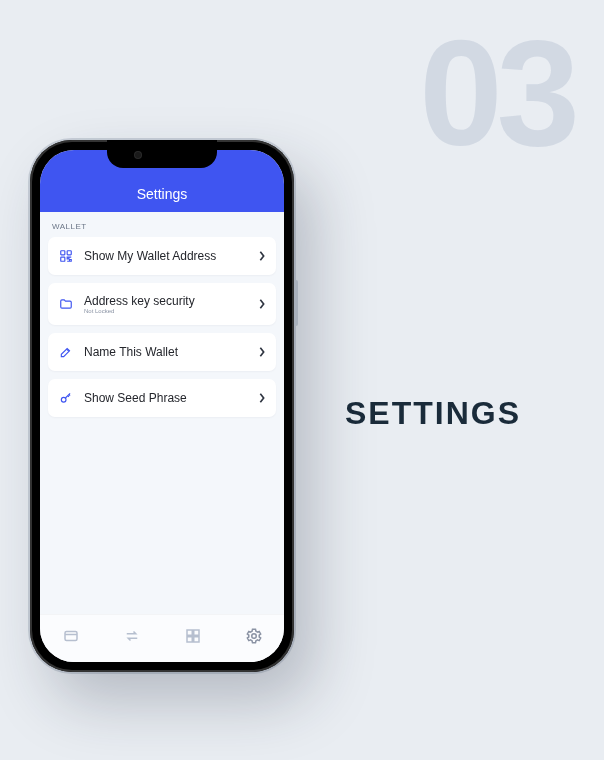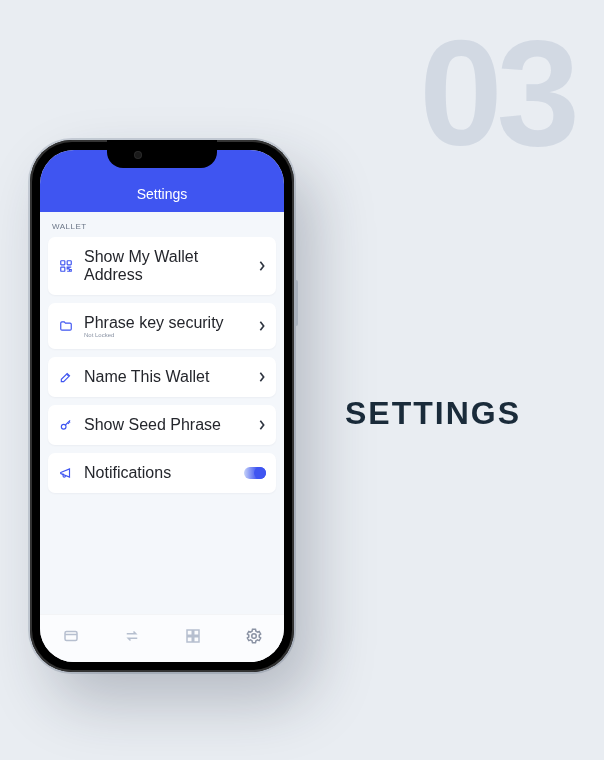--- a/index.html
+++ b/index.html
@@ -139,21 +139,21 @@
     flex-shrink: 0;
     display: flex;
     align-items: center;
     justify-content: center;
   }
   .row .txt {
     flex: 1;
     min-width: 0;
   }
   .row .title {
-    font-size: 16px;
+    font-size: 12px;
     color: #24262c;
   }
   .row .sub {
     font-size: 6px;
     color: #8a93a4;
     white-space: nowrap;
     overflow: hidden;
     text-overflow: ellipsis;
     max-width: 160px;
   }
@@ -238,21 +238,21 @@
       </div>
 
 
       <div class="row">
         <span class="icon">
           <svg width="14" height="14" viewBox="0 0 24 24" fill="none" stroke="currentColor" stroke-width="2">
             <path d="M3 7a2 2 0 0 1 2-2h4l2 2h8a2 2 0 0 1 2 2v8a2 2 0 0 1-2 2H5a2 2 0 0 1-2-2V7z"></path>
           </svg>
         </span>
         <div class="txt">
-          <div class="title">Phrase key security</div>
+          <div class="title">Address key security</div>
           <div class="sub">Not Locked</div>
         </div>
         <span class="chev">
           <svg width="8" height="10" viewBox="0 0 8 12" fill="none" stroke="currentColor" stroke-width="2">
               <path d="M2 1l4 5-4 5"></path>
             </svg>
         </span>
       </div>
 
       <div class="row">
@@ -284,32 +284,20 @@
         </div>
         <span class="chev">
           <svg width="8" height="10" viewBox="0 0 8 12" fill="none" stroke="currentColor" stroke-width="2">
               <path d="M2 1l4 5-4 5"></path>
             </svg>
         </span>
       </div>
 
 
 
-      <div class="row">
-        <span class="icon">
-          <svg width="14" height="14" viewBox="0 0 24 24" fill="none" stroke="currentColor" stroke-width="2">
-            <path d="M3 11l15-6v14L3 13v-2z"></path>
-              <path d="M7 13v4a2 2 0 0 0 4 0"></path>
-          </svg>
-        </span>
-        <div class="txt">
-          <div class="title">Notifications</div>
-        </div>
-        <span class="toggle"></span>
-      </div>
 
     </div>
 
     <div class="tabbar">
       <span class="tab">
         <svg width="18" height="18" viewBox="0 0 24 24" fill="none" stroke="currentColor" stroke-width="2">
           <rect x="4" y="6" width="16" height="12" rx="2"></rect>
             <path d="M4 10h16"></path>
         </svg>
       </span>

